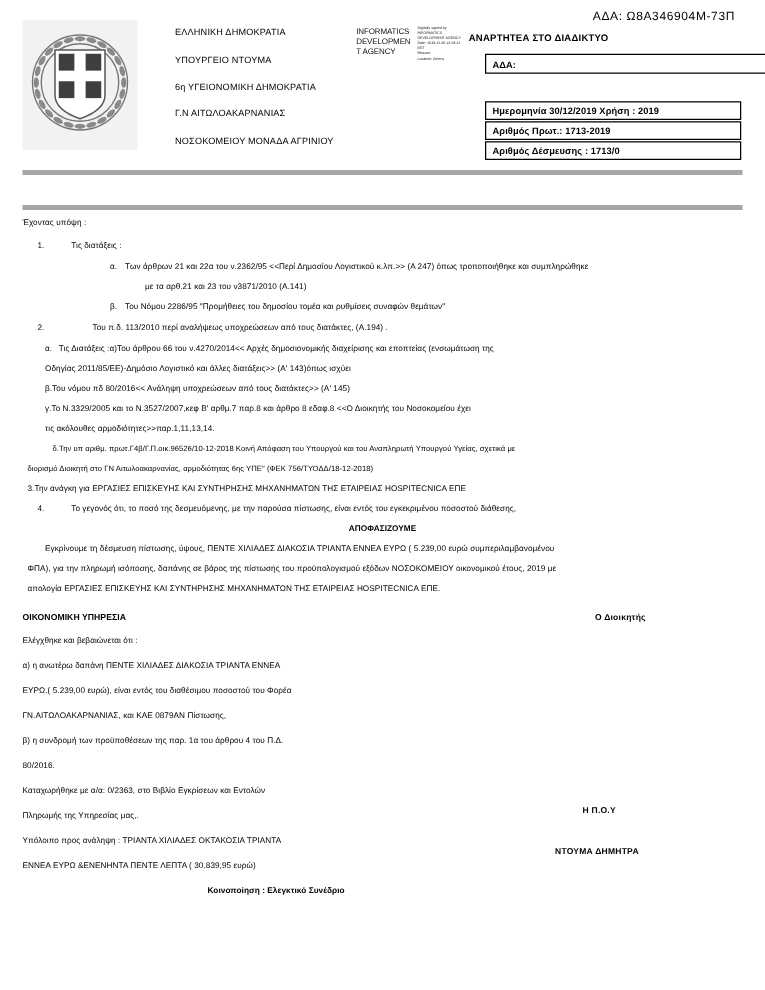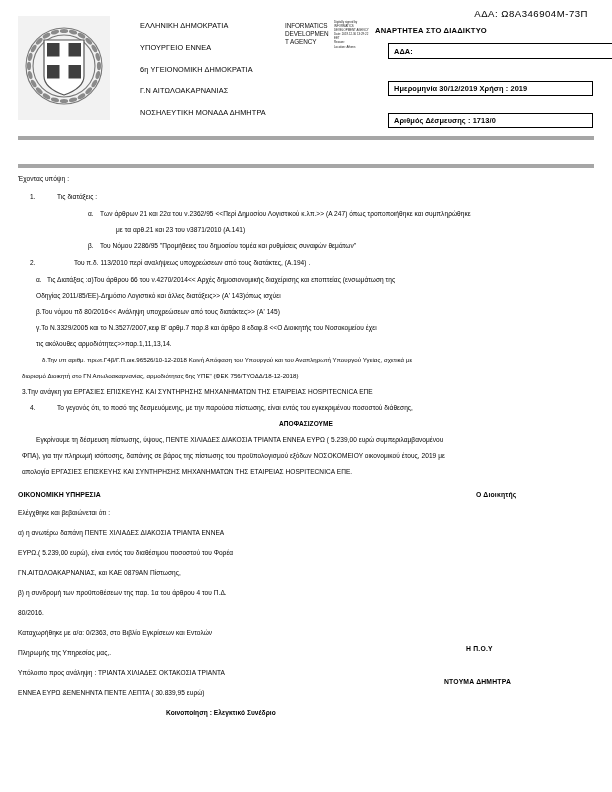--- a/index.html
+++ b/index.html
@@ -227,24 +227,24 @@
             <rect x="4.5" y="-23" width="12.5" height="13.5"></rect>
             <rect x="-17" y="-1" width="12.5" height="13.5"></rect>
             <rect x="4.5" y="-1" width="12.5" height="13.5"></rect>
           </g>
         </g>
       </svg>
     </div>
 
     <div class="org-block">
       <div class="org-line">ΕΛΛΗΝΙΚΗ ΔΗΜΟΚΡΑΤΙΑ</div>
-      <div class="org-line">ΥΠΟΥΡΓΕΙΟ ΕΝΝΕΑ</div>
+      <div class="org-line">ΥΠΟΥΡΓΕΙΟ ΝΤΟΥΜΑ</div>
       <div class="org-line">6η ΥΓΕΙΟΝΟΜΙΚΗ ΔΗΜΟΚΡΑΤΙΑ</div>
       <div class="org-line">Γ.Ν ΑΙΤΩΛΟΑΚΑΡΝΑΝΙΑΣ</div>
-      <div class="org-line">ΝΟΣΗΛΕΥΤΙΚΗ ΜΟΝΑΔΑ ΔΗΜΗΤΡΑ</div>
+      <div class="org-line">ΝΟΣΟΚΟΜΕΙΟΥ ΜΟΝΑΔΑ ΑΓΡΙΝΙΟΥ</div>
     </div>
 
     <div class="ida-logo">
       <div>INFORMATICS</div>
       <div>DEVELOPMEN</div>
       <div>T AGENCY</div>
     </div>
 
     <div class="sig-meta">
       <div>Digitally signed by</div>
@@ -254,20 +254,21 @@
       <div>EET</div>
       <div>Reason:</div>
       <div>Location: Athens</div>
     </div>
 
     <div class="ada-top">ΑΔΑ: Ω8Α346904Μ-73Π</div>
     <div class="anartitea">ΑΝΑΡΤΗΤΕΑ ΣΤΟ ΔΙΑΔΙΚΤΥΟ</div>
 
     <div class="box" id="box-ada">ΑΔΑ:</div>
     <div class="box" id="box-date">Ημερομηνία 30/12/2019 Χρήση : 2019</div>
+    <div class="box" id="box-prot">Αριθμός Πρωτ.: 1713-2019</div>
     <div class="box" id="box-desm">Αριθμός Δέσμευσης : 1713/0</div>
   </div>
 
   <div class="rule" id="rule-top"></div>
   <div class="rule" id="rule-bottom"></div>
 
   <div class="body-area">
 
     <div class="ln" style="left:18px;  top:0px;">Έχοντας υπόψη :</div>
 

